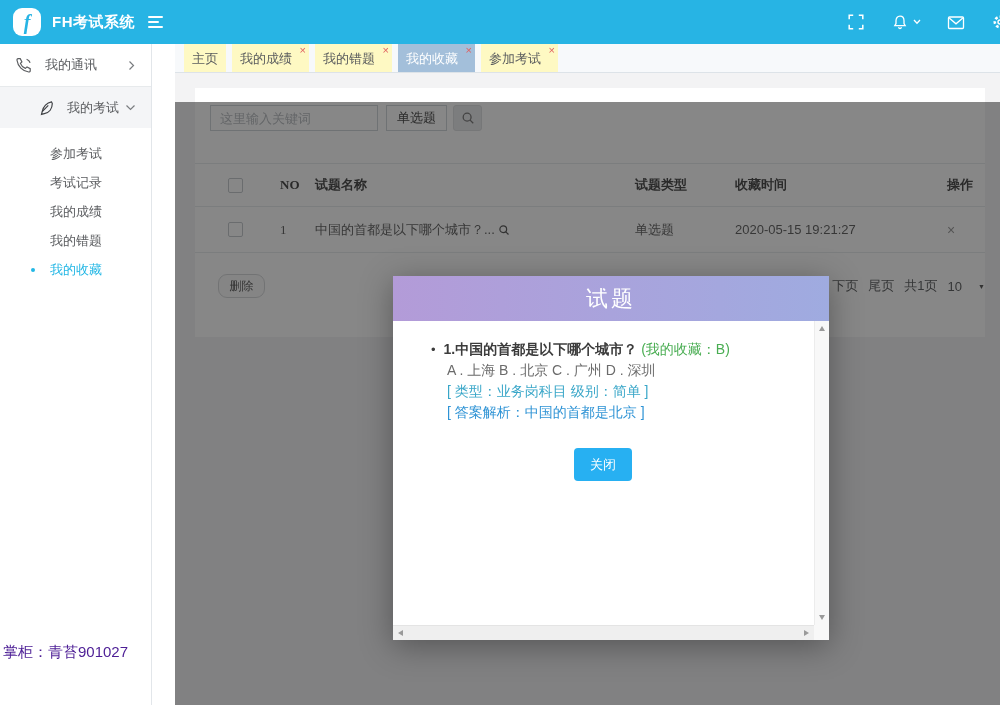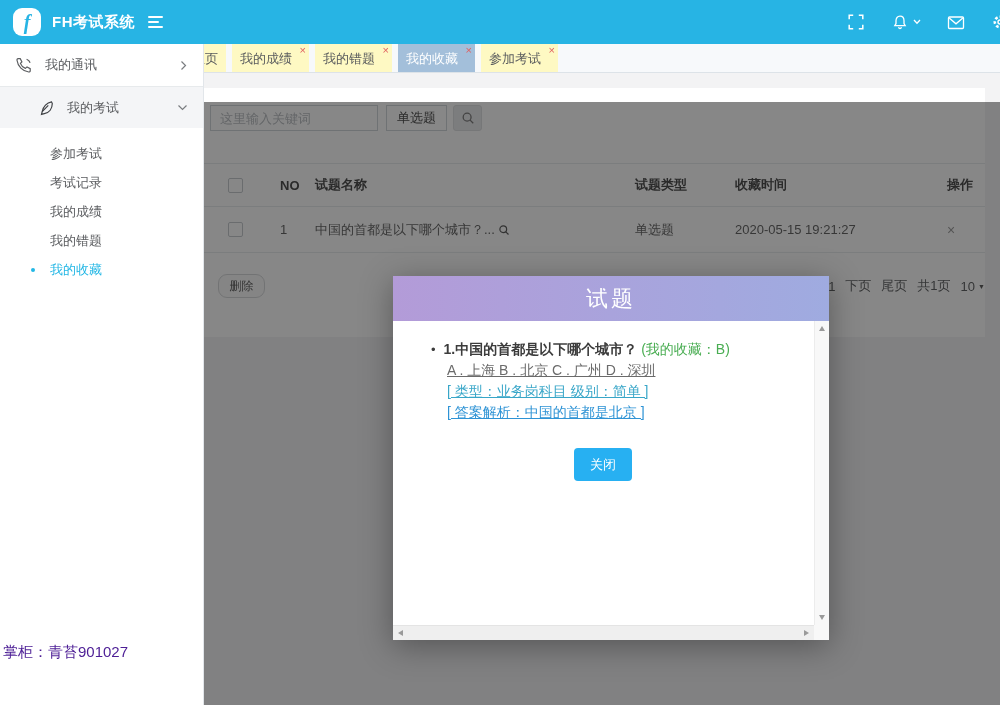--- a/index.html
+++ b/index.html
@@ -16,21 +16,21 @@
     font-style:italic; font-weight:bold; font-size:20px; line-height:1; }
   .brand-title { color:#fff; font-size:15px; font-weight:bold; margin-left:11px; letter-spacing:.5px; }
   .hamburger { margin-left:13px; display:flex; flex-direction:column; gap:3px; cursor:pointer; }
   .hamburger i { display:block; width:15px; height:2px; background:#fff; border-radius:1px; }
   .hamburger i:nth-child(2){ width:11px; }
   .hdr-icons { margin-left:auto; display:flex; align-items:center; gap:26px; margin-right:-9px; }
   .hdr-icons svg { display:block; }
   .bell-wrap { display:flex; align-items:center; gap:4px; }
 
   
-  .sidebar { position:absolute; top:44px; left:0; width:204px; bottom:0; background:#fff;
+  .sidebar { position:absolute; top:44px; left:0; width:152px; bottom:0; background:#fff;
     z-index:15; border-right:1px solid #e2e6ea; }
   .nav-row { display:flex; align-items:center; padding:0 15px; color:#5b5d60; font-size:13px; }
   .nav-row .lbl { margin-left:12px; }
   .nav-row .chev { margin-left:auto; display:flex; }
   .nav-comms { height:43px; border-bottom:1px solid #e7eaec; }
   .nav-exams { height:41px; background:#f4f5f7;padding-left:37px; }
   .submenu { padding-top:11px; }
   .sub-item { height:29px; display:flex; align-items:center; padding-left:50px;
     font-size:13px; color:#5b5d60; position:relative; cursor:pointer; }
   .sub-item.active { color:#23b7e5; }
@@ -61,52 +61,52 @@
   .search-btn { position:absolute; left:258px; top:17px; width:29px; height:26px;
     background:#e9eaec; border:1px solid #dcdee0; border-radius:3px;
     display:flex; align-items:center; justify-content:center; cursor:pointer; }
 
   .thead { position:absolute; left:0; top:75px; width:790px; height:44px;
     border-top:1px solid #e7eaec; border-bottom:1px solid #e7eaec; font-size:13px;
     font-weight:bold; color:#454545; }
   .trow { position:absolute; left:0; top:119px; width:790px; height:46px;
     border-bottom:1px solid #e7eaec; font-size:13px; color:#5f5f5f; }
   .cell { position:absolute; top:0; height:100%; display:flex; align-items:center; }
-  .c-check { left:33px; } .c-no { left:85px; } .c-name { left:120px; }
+  .c-check { left:33px; } .c-no { left:85px;font-family:Liberation Serif, serif; } .c-name { left:120px; }
   .c-type { left:440px; } .c-time { left:540px; } .c-op { left:752px; }
   .checkbox { width:15px; height:15px; border:1px solid #c5c9cd; background:#fff;
     border-radius:2px; cursor:pointer; }
   .row-x { color:#9a9a9a; font-size:14px; cursor:pointer; }
   .name-zoom { margin-left:3px; display:flex; }
 
   .del-btn { position:absolute; left:23px; top:186px; width:47px; height:24px;
     border:1px solid #d5d7d9; background:#fbfbfb; border-radius:9px; font-size:12px;
     color:#555; display:flex; align-items:center; justify-content:center; cursor:pointer; }
   .pager { position:absolute; right:0px; top:186px; height:24px; display:flex;
     align-items:center; gap:10px; font-size:13px; color:#5a5c5e; }
   .pager span { cursor:pointer; }
-  .pg-size { display:flex; align-items:center; gap:3px; }
+  .pg-size { display:flex; align-items:center; gap:16px; }
   .pg-caret { font-size:7px; color:#555; }
 
   .overlay { position:absolute; left:0; top:29px; right:0; bottom:0;
     background:rgba(15,15,15,0.5); z-index:5; }
 
   
   .modal { position:absolute; left:393px; top:276px; width:436px; height:364px;
     background:#fff; z-index:30; box-shadow:0 6px 30px rgba(0,0,0,0.35); }
   .modal-header { height:46px; background:linear-gradient(to right,#b39bd8,#9fabe0);
     color:#fff; font-size:22px; letter-spacing:3px; display:flex; align-items:center;
     justify-content:center; }
   .modal-body { position:absolute; top:45px; left:0; right:0; bottom:0; background:#fff; }
   .q-block { position:absolute; left:38px; top:18px; right:34px; font-size:14px; line-height:21px; }
   .q-line1 { color:#3c3c3c; }
   .q-bullet { margin-right:8px; font-size:13px; }
   .q-title { font-weight:bold; }
   .q-answer { color:#49ad52; font-weight:normal; }
-  .q-indent { padding-left:16px;text-decoration:underline; }
+  .q-indent { padding-left:16px; }
   .q-opts { color:#6b6b6b; }
   .q-analysis { color:#2e93d5; }
   .q-meta { color:#38a6c8; }
   .close-btn { position:absolute; left:181px; top:127px; width:58px; height:33px;
     background:#27b0f2; border:none; border-radius:4px; color:#fff; font-size:13px;
     cursor:pointer; font-family:inherit; }
   
   .vscroll { position:absolute; right:0; top:0; width:15px; bottom:15px;
     background:#f8f8f8; border-left:1px solid #ececec; }
   .hscroll { position:absolute; left:0; right:15px; bottom:0; height:15px;

